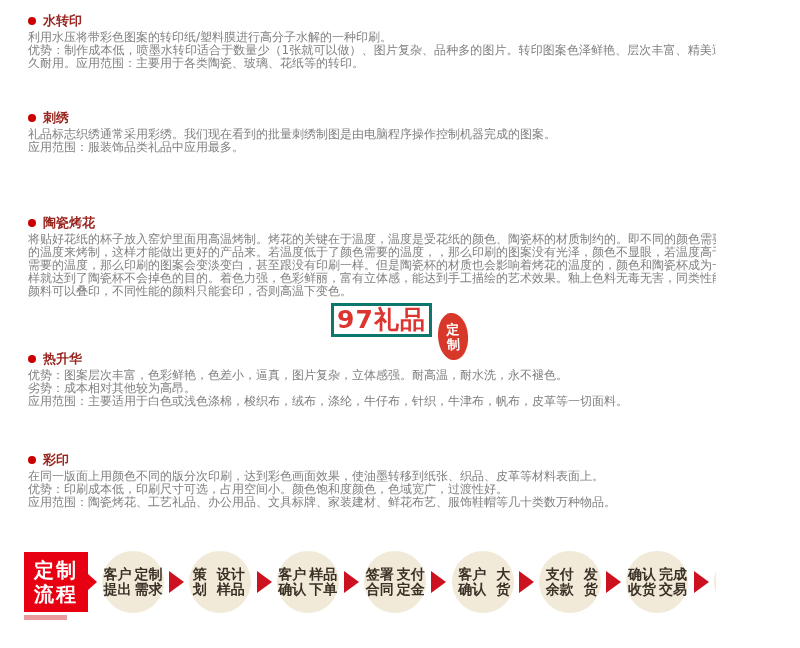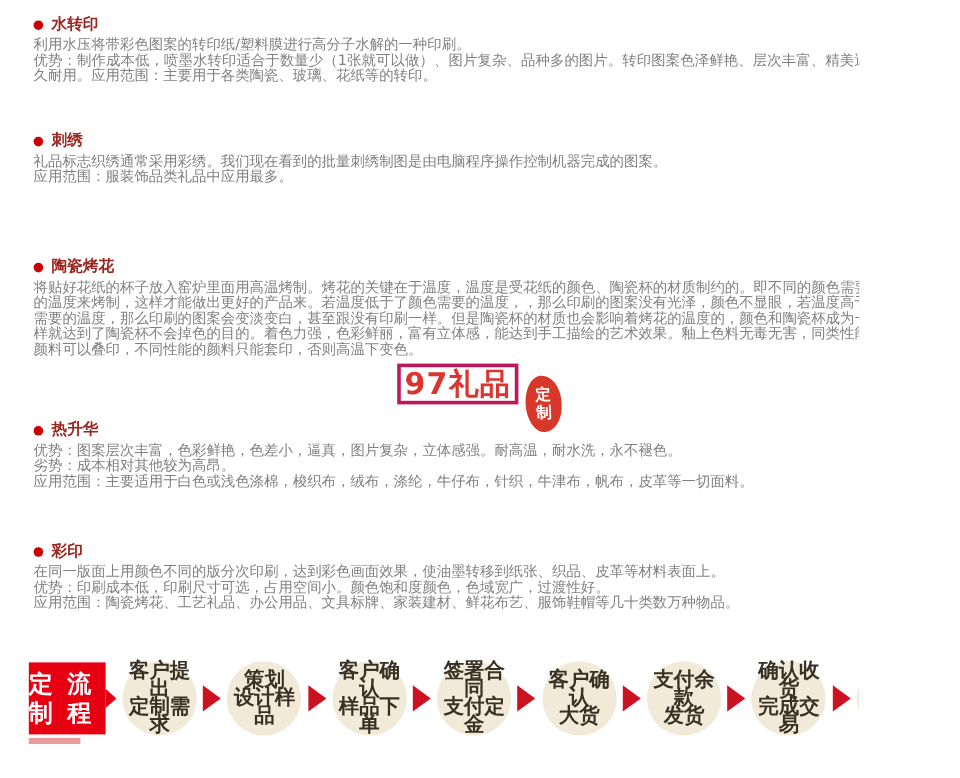--- a/index.html
+++ b/index.html
@@ -15,48 +15,48 @@
   .sec-body{margin-left:0;width:732px;}
   .sec-body p{margin:0;font-size:12px;line-height:13px;color:#808080;text-align:justify;}
   .s1{top:14px;}
   .s2{top:111px;}
   .s3{top:216px;}
   .s4{top:352px;}
   .s5{top:453px;}
   
   .wm-box{
     position:absolute;left:331px;top:303px;width:95px;height:28px;
-    border:3px solid #be185d;color:#dc3530;font-size:25px;font-weight:bold;
+    border:3px solid #0f766e;color:#dc3530;font-size:25px;font-weight:bold;
     line-height:28px;text-align:center;letter-spacing:1px;background:transparent;
   }
   .wm-seal{
     position:absolute;left:438px;top:313px;width:30px;height:47px;
     background:#d8382a;border-radius:46% 54% 50% 50% / 50% 50% 48% 52%;
     display:flex;flex-direction:column;align-items:center;justify-content:center;
     color:#ffffff;font-size:13px;font-weight:bold;line-height:15px;
     transform:rotate(-3deg);
   }
   
   .flow{position:absolute;left:24px;top:546px;width:752px;height:72px;display:flex;align-items:center;}
   .flow-label{
     position:relative;flex:none;width:64px;height:60px;background:#e60012;
-    display:flex;flex-direction:row;align-items:center;justify-content:center;
+    display:flex;flex-direction:column;align-items:center;justify-content:center;
     color:#ffffff;font-size:20px;font-weight:bold;line-height:24px;letter-spacing:2px;
   }
   .flow-label::after{
     content:"";position:absolute;right:-9px;top:50%;margin-top:-8px;
     border-top:8px solid transparent;border-bottom:8px solid transparent;
     border-left:9px solid #e60012;
   }
   .flow-reflection{position:absolute;left:0px;top:63px;width:43px;height:5px;background:#ea9a9c;}
   .steps{flex:1;margin-left:14px;display:flex;align-items:center;justify-content:space-between;}
   .step{
     width:62px;height:62px;border-radius:50%;background:#f2ead9;flex:none;
-    display:flex;flex-direction:column;align-items:center;justify-content:center;
-    font-size:17px;font-weight:bold;color:#3a3126;line-height:15px;text-align:center;
+    display:flex;align-items:center;justify-content:center;
+    font-size:14px;font-weight:bold;color:#3a3126;line-height:15px;text-align:center;
   }
   .arrow{
     width:0;height:0;flex:none;
     border-top:11px solid transparent;border-bottom:11px solid transparent;
     border-left:15px solid #cc1120;
   }
 </style>
 </head>
 <body>
 

